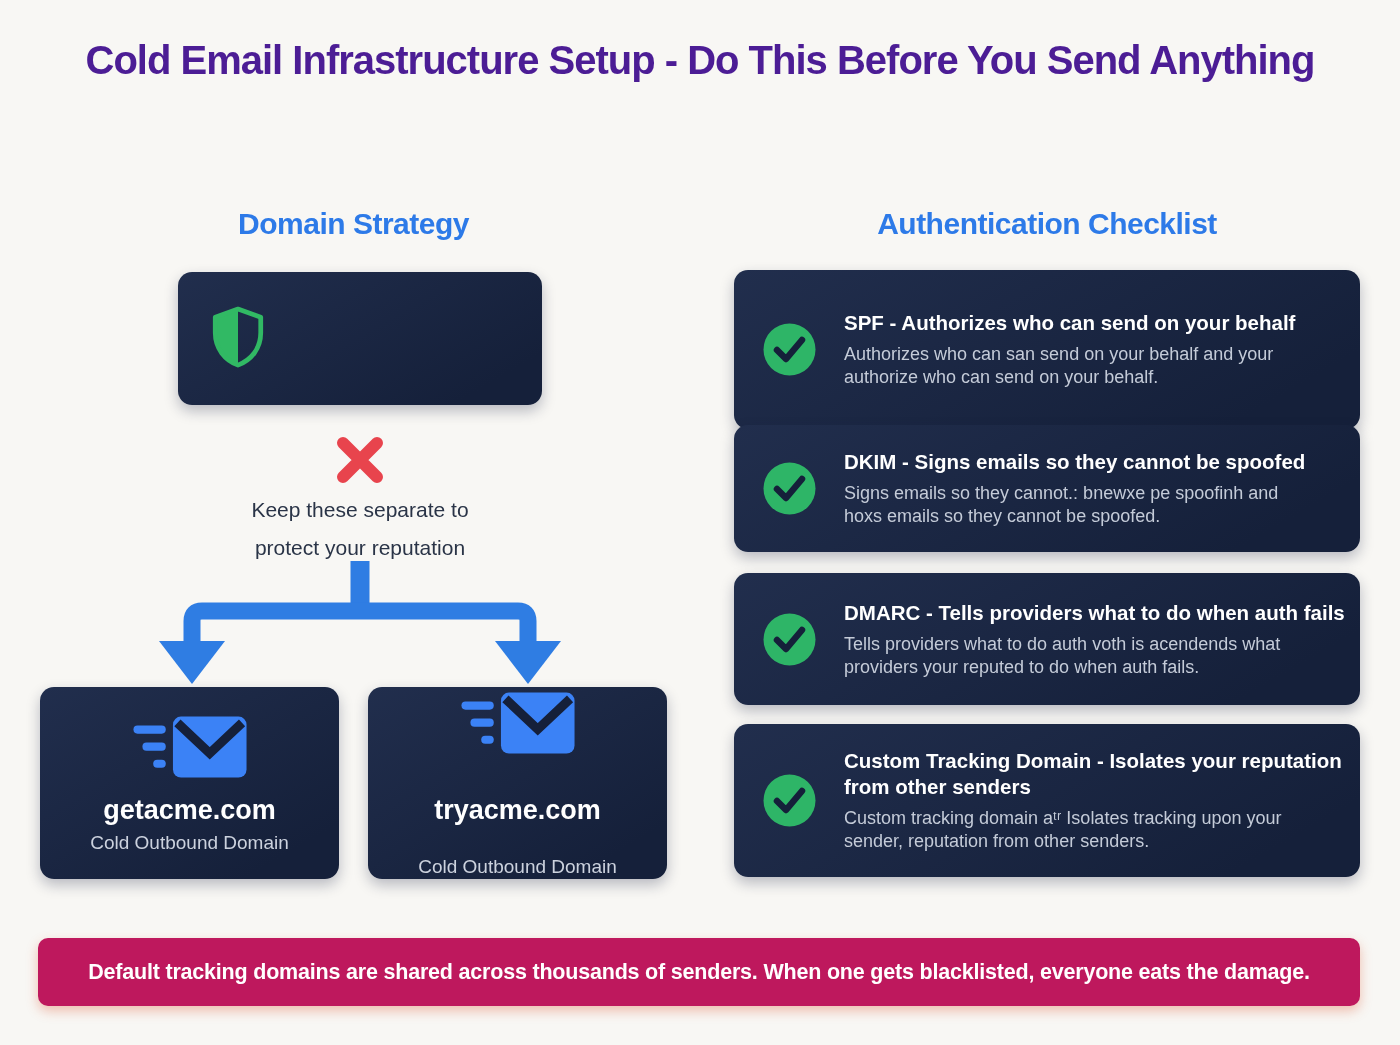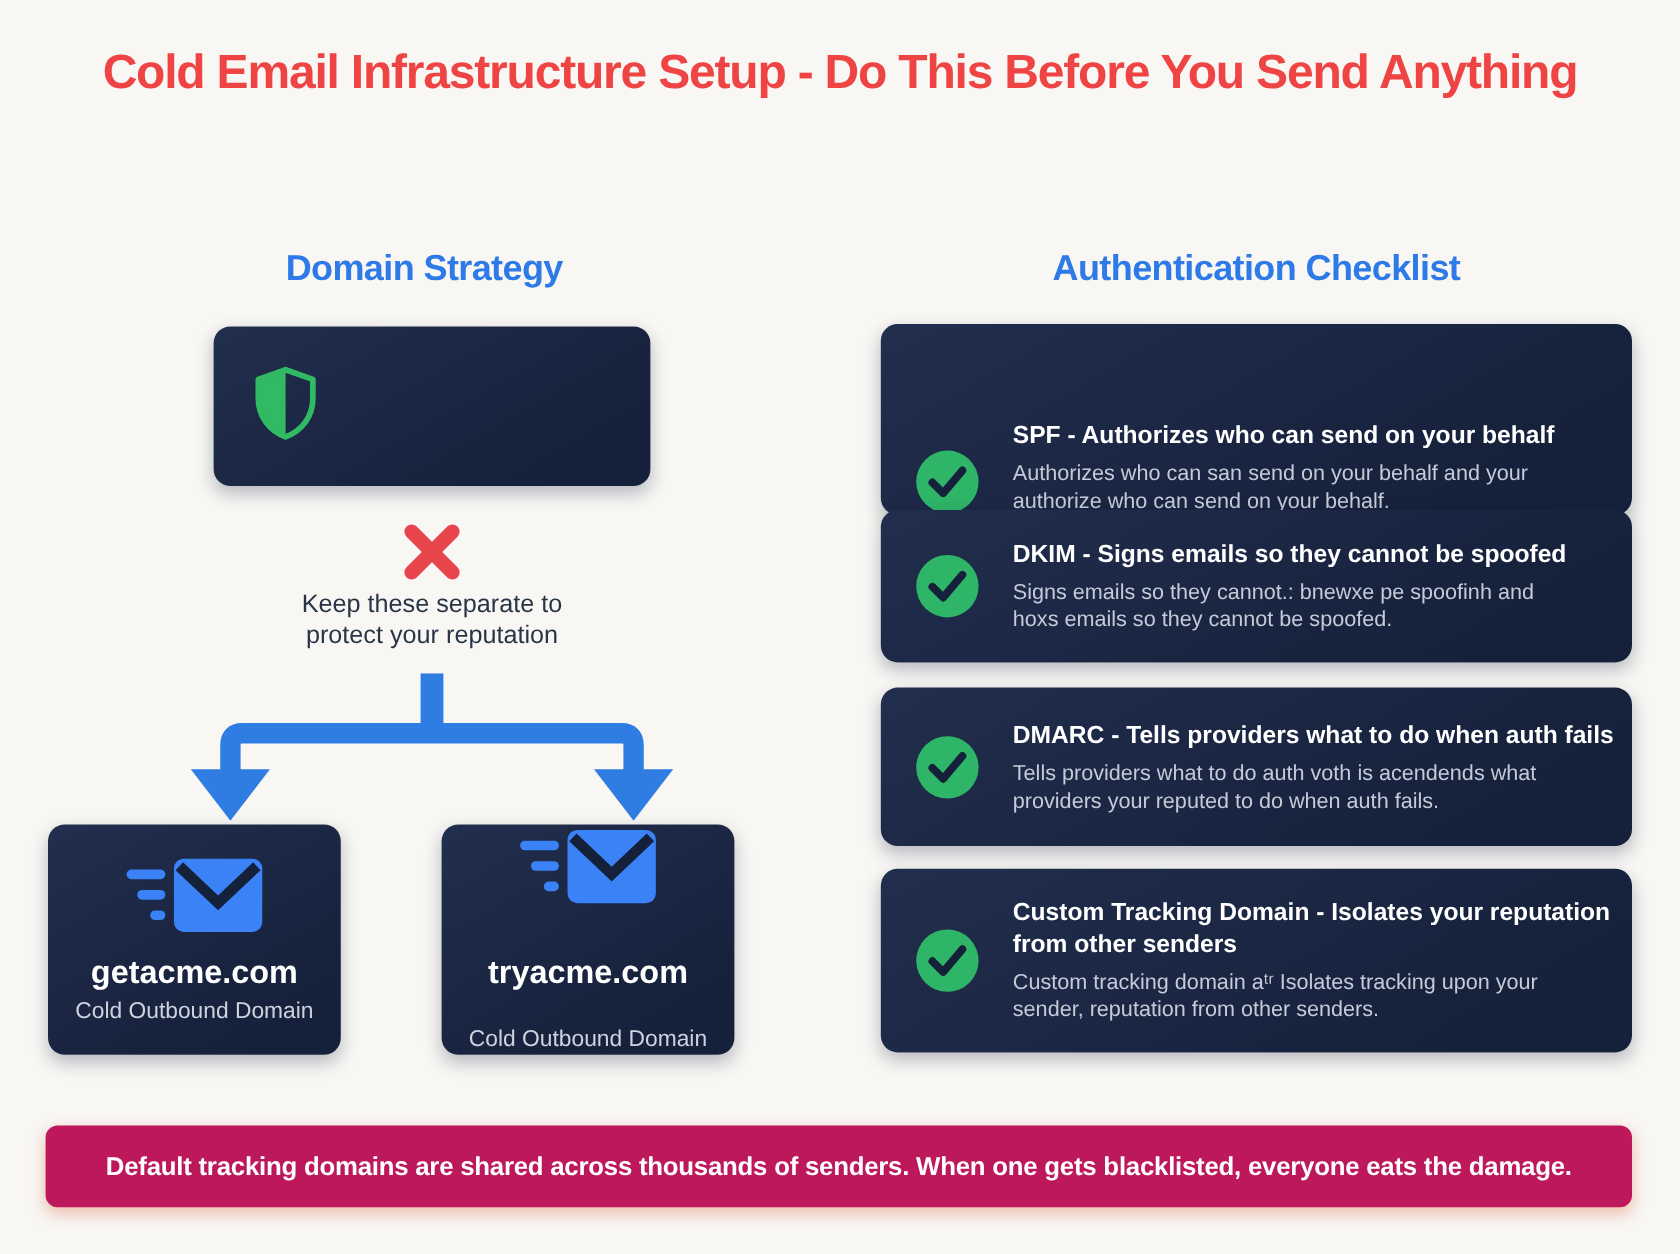--- a/index.html
+++ b/index.html
@@ -12,21 +12,21 @@
     overflow: hidden;
   }
   .preline { white-space: pre-line; }
 
   .page-title {
     position: absolute;
     top: 38px; left: 0; width: 1400px;
     text-align: center;
     font-size: 40px; font-weight: bold;
     letter-spacing: -1px;
-    color: #ef4444;
+    color: #4c1d95;
   }
 
   .col-heading {
     position: absolute;
     top: 207px;
     text-align: center;
     font-size: 30px; font-weight: bold;
     color: #2d7ae8;
     letter-spacing: -0.5px;
   }
@@ -50,45 +50,45 @@
   .primary-domain { font-size: 26px; font-weight: bold; color: #ffffff; margin-bottom: 5px; }
   .primary-desc   { font-size: 19px; color: #ccd2de; line-height: 23px; }
 
   
   .x-wrap { position: absolute; left: 333px; top: 433px; width: 54px; height: 54px; }
 
   
   .separate-note {
     position: absolute; left: 160px; top: 491px; width: 400px;
     text-align: center;
-    font-size: 21px; color: #2a3447; line-height: 26px;
+    font-size: 21px; color: #2a3447; line-height: 38px;
   }
 
   
   .arrow-wrap { position: absolute; left: 120px; top: 561px; width: 480px; height: 125px; }
 
   
   .outbound-card {
-    top: 687px; width: 244px; height: 192px;
+    top: 687px; width: 299px; height: 192px;
     display: flex; flex-direction: column; align-items: center; justify-content: center;
     text-align: center;
   }
   .outbound-left  { left: 40px; }
   .outbound-right { left: 368px; gap: 24px; }
   .outbound-icon { margin-bottom: 8px; }
   .outbound-domain { font-size: 27px; font-weight: bold; color: #ffffff; margin-bottom: 6px; }
   .outbound-label  { font-size: 19px; color: #ccd2de; }
 
   
   .auth-card {
     left: 734px; width: 626px;
     display: flex; align-items: center;
     padding-left: 28px; gap: 27px;
   }
-  .auth-card-1 { top: 270px; height: 159px; align-items: flex-end; }
+  .auth-card-1 { top: 270px; height: 159px; }
   .auth-card-2 { top: 425px; height: 127px; }
   .auth-card-3 { top: 573px; height: 132px; }
   .auth-card-4 { top: 724px; height: 153px; }
   .auth-text { width: 520px; }
   .auth-title { font-size: 20.5px; font-weight: bold; color: #ffffff; margin-bottom: 7px; line-height: 26px; }
   .auth-desc  { font-size: 18px; color: #c4cbd8; line-height: 23px; }
   .check-wrap { flex: 0 0 auto; width: 55px; height: 55px; }
 
   
   .banner {

